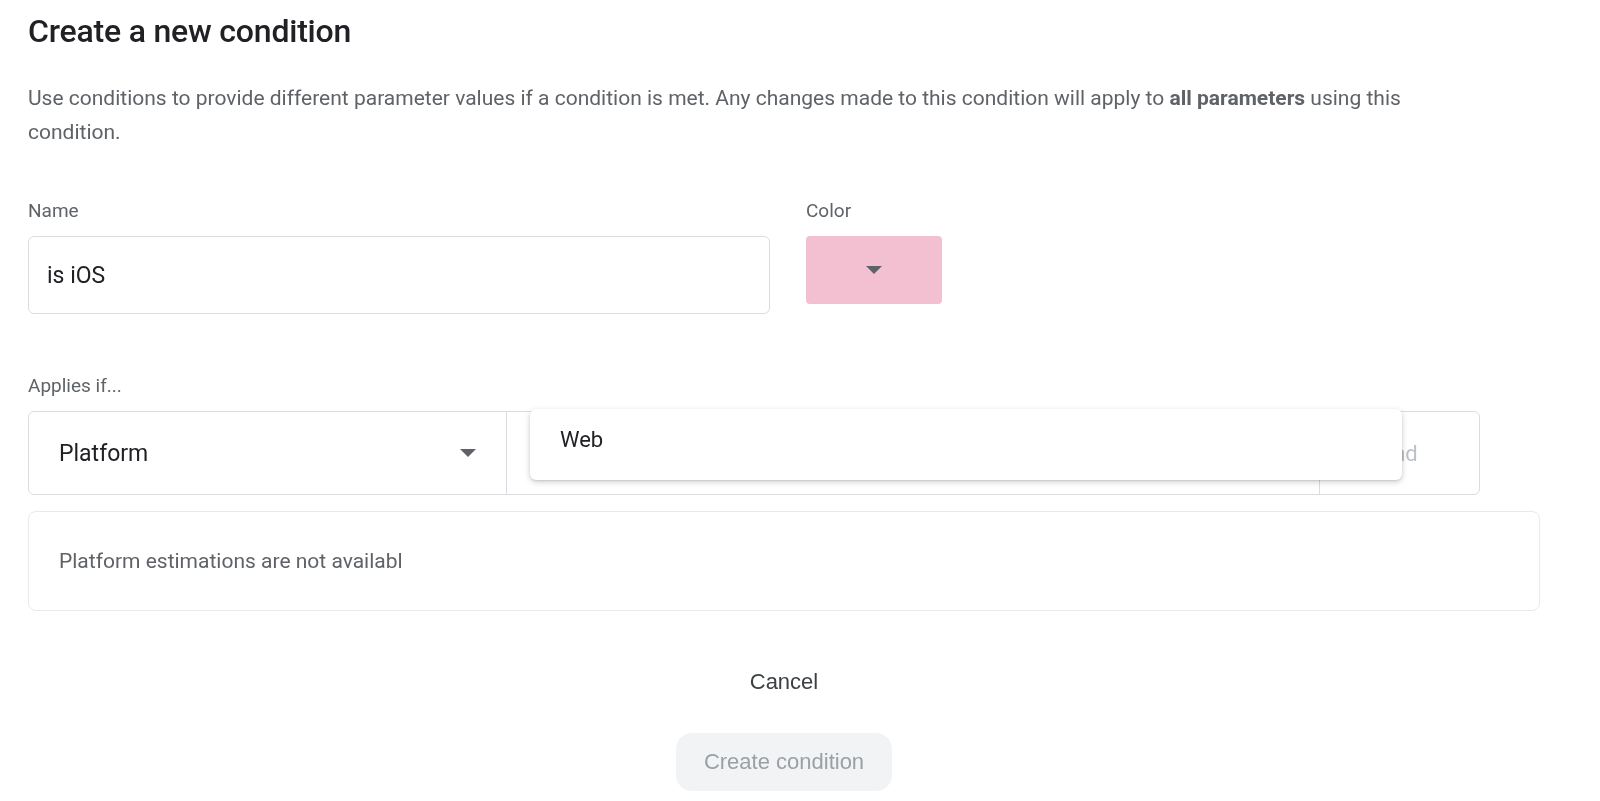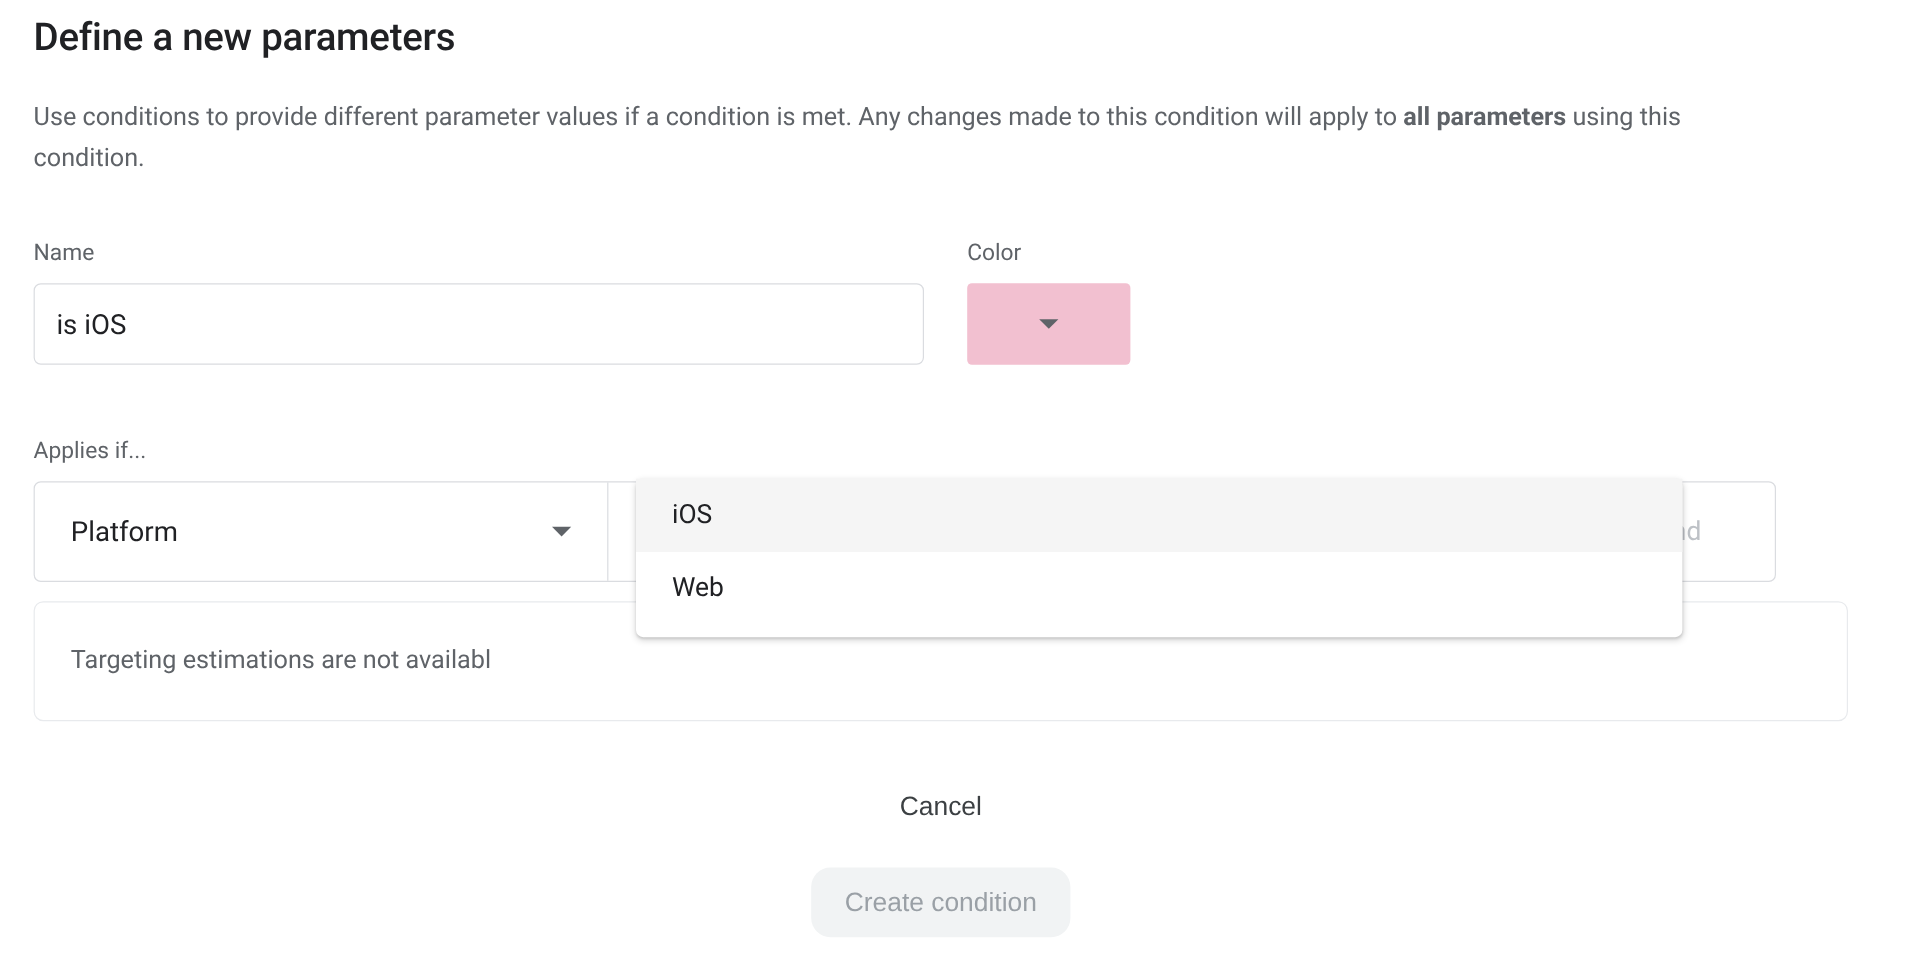--- a/index.html
+++ b/index.html
@@ -41,21 +41,21 @@
       display: flex;
       flex-direction: column;
     }
     .field-label {
       font-size: 19px;
       color: #5f6368;
       margin-bottom: 14px;
     }
     .name-input {
       width: 742px;
-      height: 68px;
+      height: 78px;
       border: 1px solid #dadce0;
       border-radius: 6px;
       padding: 0 18px;
       font-size: 23px;
       color: #202124;
       font-family: inherit;
       outline: none;
     }
     .color-select {
       width: 136px;
@@ -177,21 +177,21 @@
       background: #f1f3f4;
       border: none;
       border-radius: 16px;
       padding: 16px 28px;
       cursor: pointer;
     }
   </style>
 </head>
 <body>
 
-<h1 class="title">Define a new parameters</h1>
+<h1 class="title">Create a new condition</h1>
 
 <p class="description">
   <span>Use conditions to provide different parameter values if a condition is met. Any changes made to this condition will apply to </span><span class="bold">all parameters</span><span> using this condition.</span>
 </p>
 
 <div class="form-row">
   <div class="field-group">
     <label class="field-label">Name</label>
     <input class="name-input" type="text" value="is iOS" style="">
   </div>
@@ -209,25 +209,24 @@
   <div class="condition-row">
     <div class="platform-select">
       <span class="platform-text">Platform</span>
       <div class="dropdown-caret"></div>
     </div>
     <div class="value-region"></div>
     <div class="and-region">and</div>
   </div>
 
   <div class="dropdown-menu">
-    <div class="dropdown-item selected">iOS</div>
     <div class="dropdown-item">Web</div>
   </div>
 </div>
 
 <div class="estimations-row">
-  <span class="estimations-text">Targeting estimations are not availabl</span>
+  <span class="estimations-text">Platform estimations are not availabl</span>
 </div>
 
 <div class="footer-actions">
   <button class="cancel-btn">Cancel</button>
   <button class="create-btn">Create condition</button>
 </div>
 
 </body></html>

